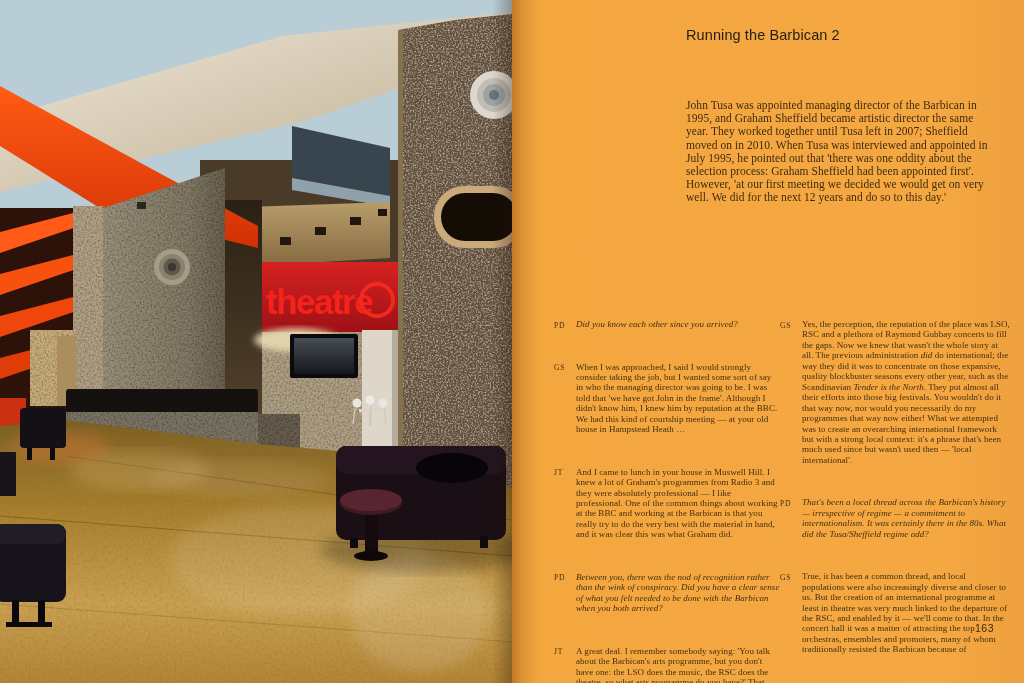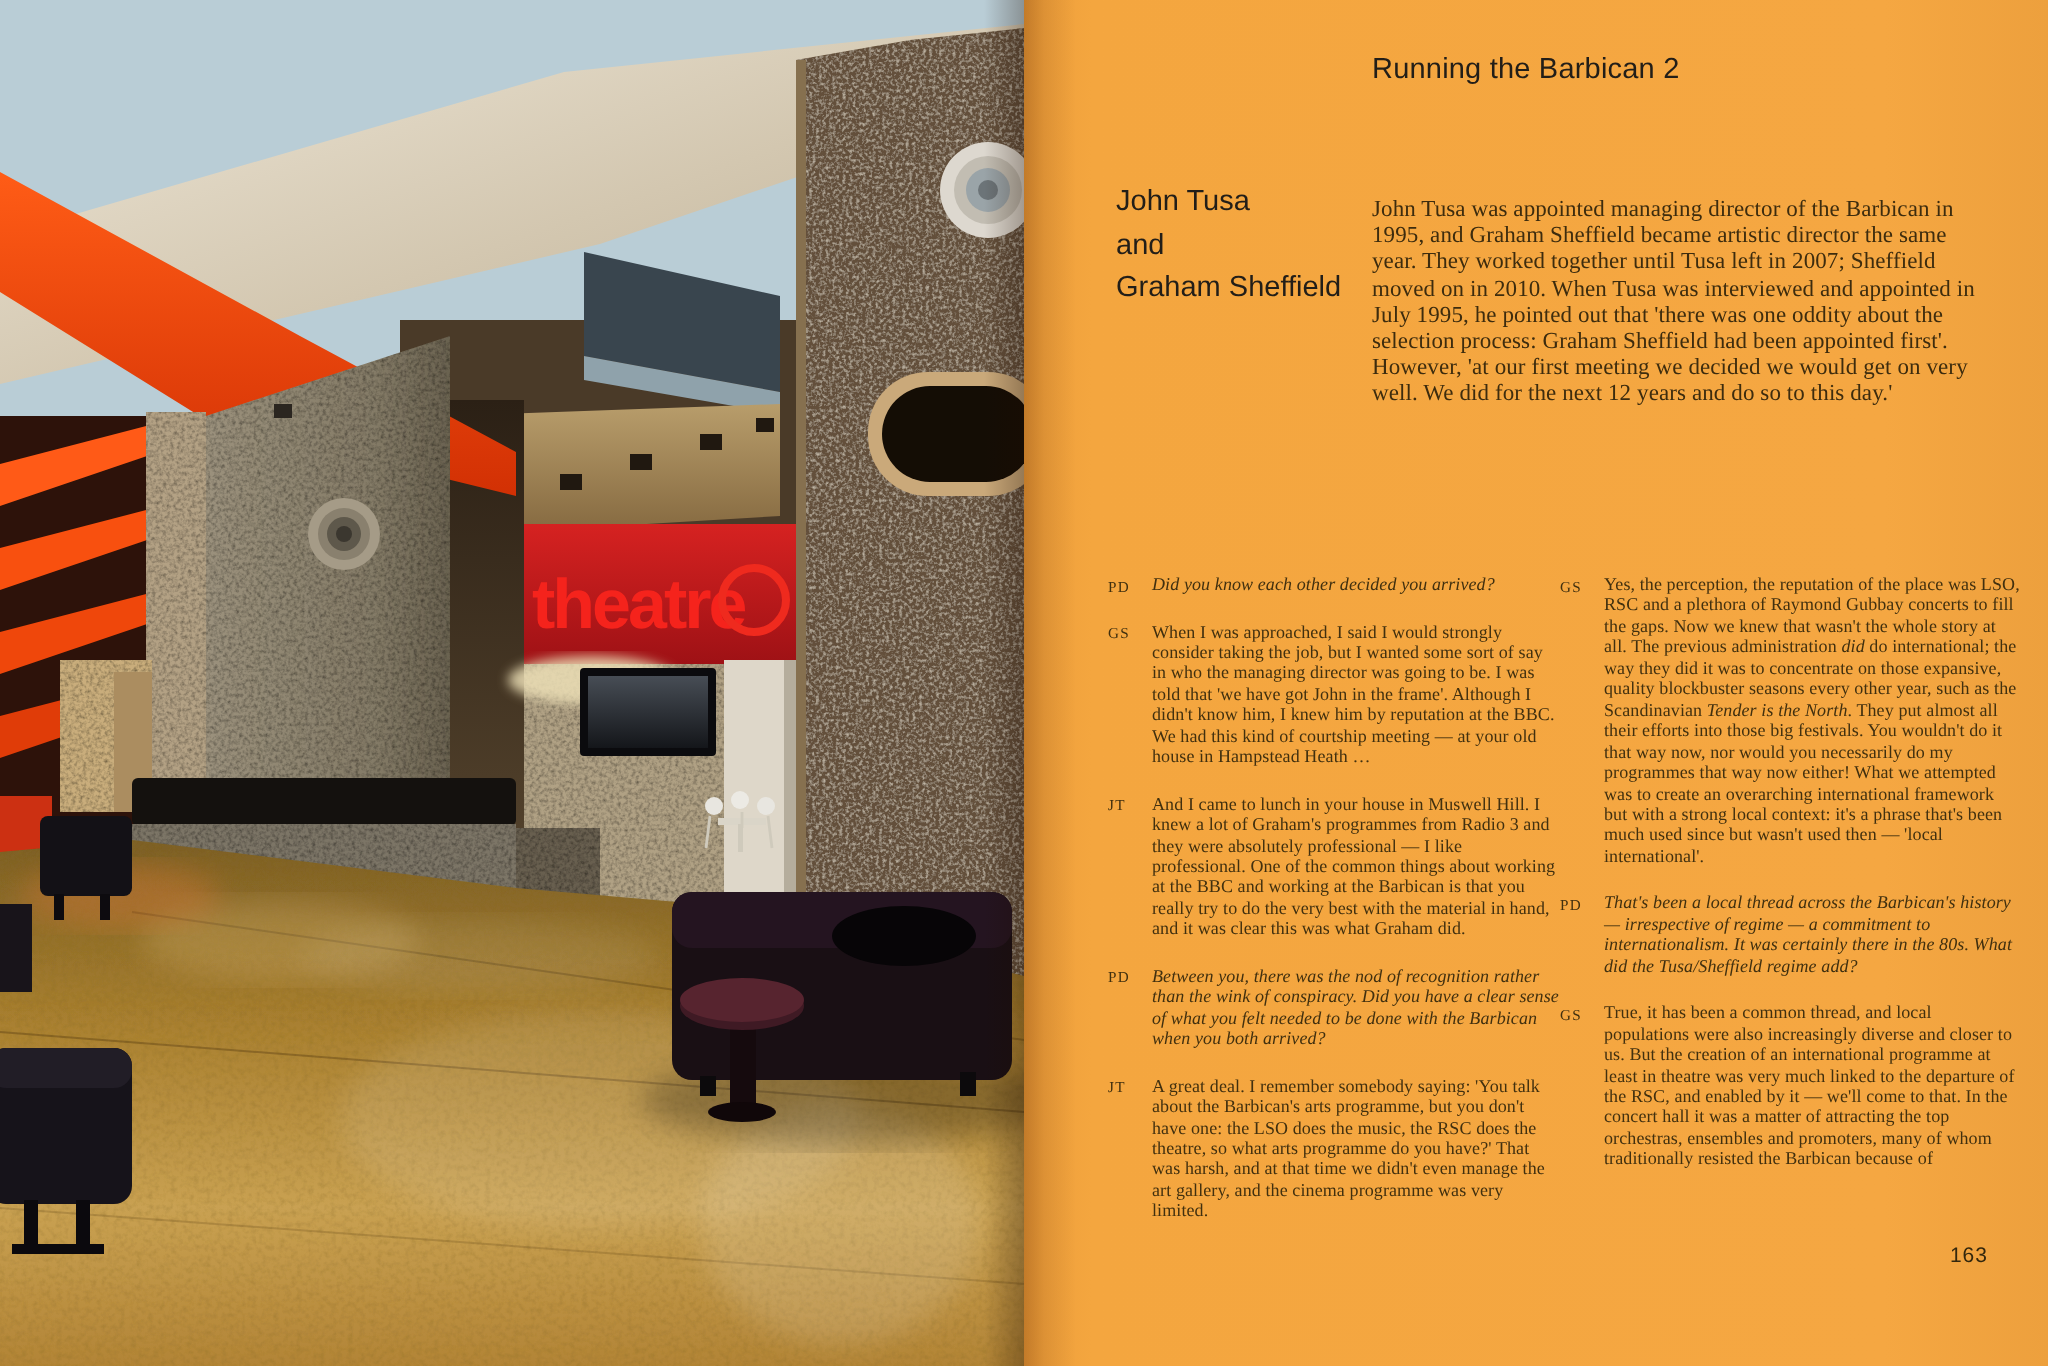--- a/index.html
+++ b/index.html
@@ -16,21 +16,21 @@
   .title{position:absolute;left:174px;top:25px;width:320px;
          font-family:"Liberation Sans",sans-serif;font-size:14.5px;line-height:21.5px;
          color:#221e18;letter-spacing:.1px;}
   .names{position:absolute;left:46px;top:91px;width:125px;
          font-family:"Liberation Sans",sans-serif;font-size:14.5px;line-height:21.5px;color:#221e18;}
   .intro{position:absolute;left:174px;top:99px;width:302px;
          font-size:11.5px;line-height:13.2px;letter-spacing:.05px;color:#3d2c0e;}
   .col{position:absolute;top:287px;}
   .col-left{left:42px;width:226px;}
   .col-right{left:268px;width:230px;}
-  .qa{display:flex;margin-bottom:13px;}
+  .qa{display:flex;margin-bottom:13px;margin-top:32px;}
   .qa .sp{flex:0 0 22px;font-size:7.6px;letter-spacing:.7px;padding-top:1.5px;color:#41300f;}
   .qa .tx{flex:1;font-size:9px;line-height:10.45px;letter-spacing:.05px;color:#41300f;}
   .qa.q .tx{font-style:italic;}
   .folio{position:absolute;top:622px;right:30px;font-family:"Liberation Sans",sans-serif;
          font-size:10.5px;color:#33270d;letter-spacing:.5px;}
 </style>
 </head>
 <body>
 
 <div id="spread">
@@ -247,32 +247,27 @@
     <rect x="492" y="0" width="20" height="683" fill="url(#edgeShadeG)"></rect>
   </svg>
 
   <div id="page">
     <div class="gutter"></div>
 
     <div class="title">
       <div>Running the Barbican 2</div>
     </div>
 
-    <div class="names">
-      <div>John Tusa</div>
-      <div>and</div>
-      <div>Graham Sheffield</div>
-    </div>
 
     <div class="intro">John Tusa was appointed managing director of the Barbican in 1995, and Graham Sheffield became artistic director the same year. They worked together until Tusa left in 2007; Sheffield moved on in 2010. When Tusa was interviewed and appointed in July 1995, he pointed out that 'there was one oddity about the selection process: Graham Sheffield had been appointed first'. However, 'at our first meeting we decided we would get on very well. We did for the next 12 years and do so to this day.'</div>
 
     <div class="col col-left">
       <div class="qa q">
         <span class="sp">PD</span>
-        <span class="tx">Did you know each other decided you arrived?</span>
+        <span class="tx">Did you know each other since you arrived?</span>
       </div>
       <div class="qa">
         <span class="sp">GS</span>
         <span class="tx">When I was approached, I said I would strongly consider taking the job, but I wanted some sort of say in who the managing director was going to be. I was told that 'we have got John in the frame'. Although I didn't know him, I knew him by reputation at the BBC. We had this kind of courtship meeting — at your old house in Hampstead Heath …</span>
       </div>
       <div class="qa">
         <span class="sp">JT</span>
         <span class="tx">And I came to lunch in your house in Muswell Hill. I knew a lot of Graham's programmes from Radio 3 and they were absolutely professional — I like professional. One of the common things about working at the BBC and working at the Barbican is that you really try to do the very best with the material in hand, and it was clear this was what Graham did.</span>
       </div>
       <div class="qa q">

